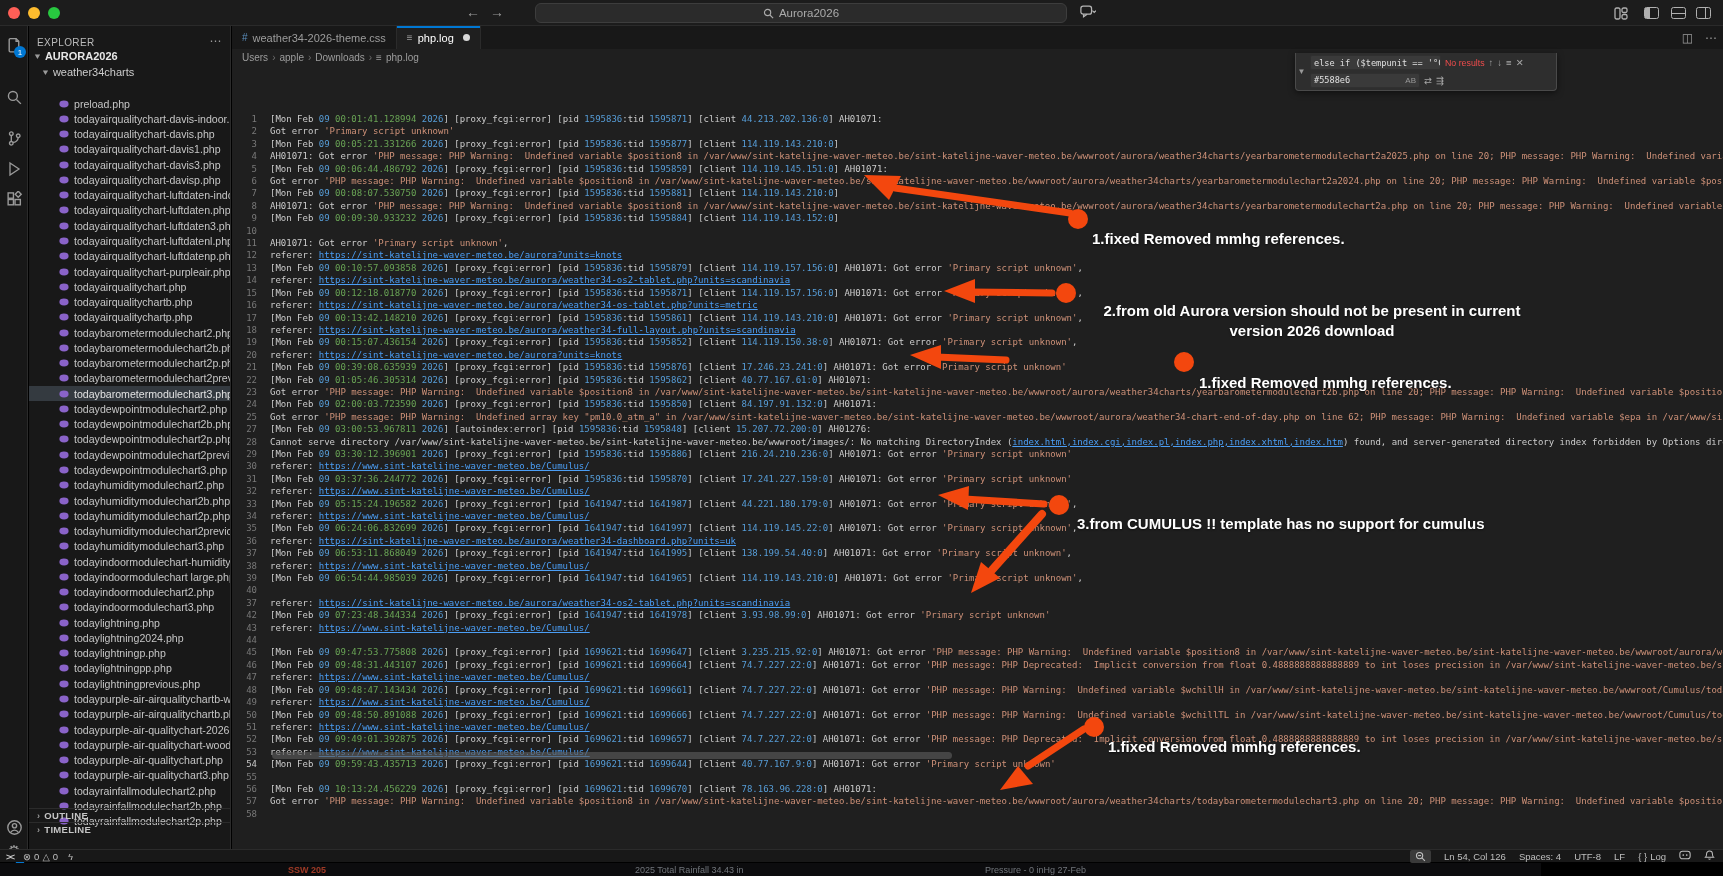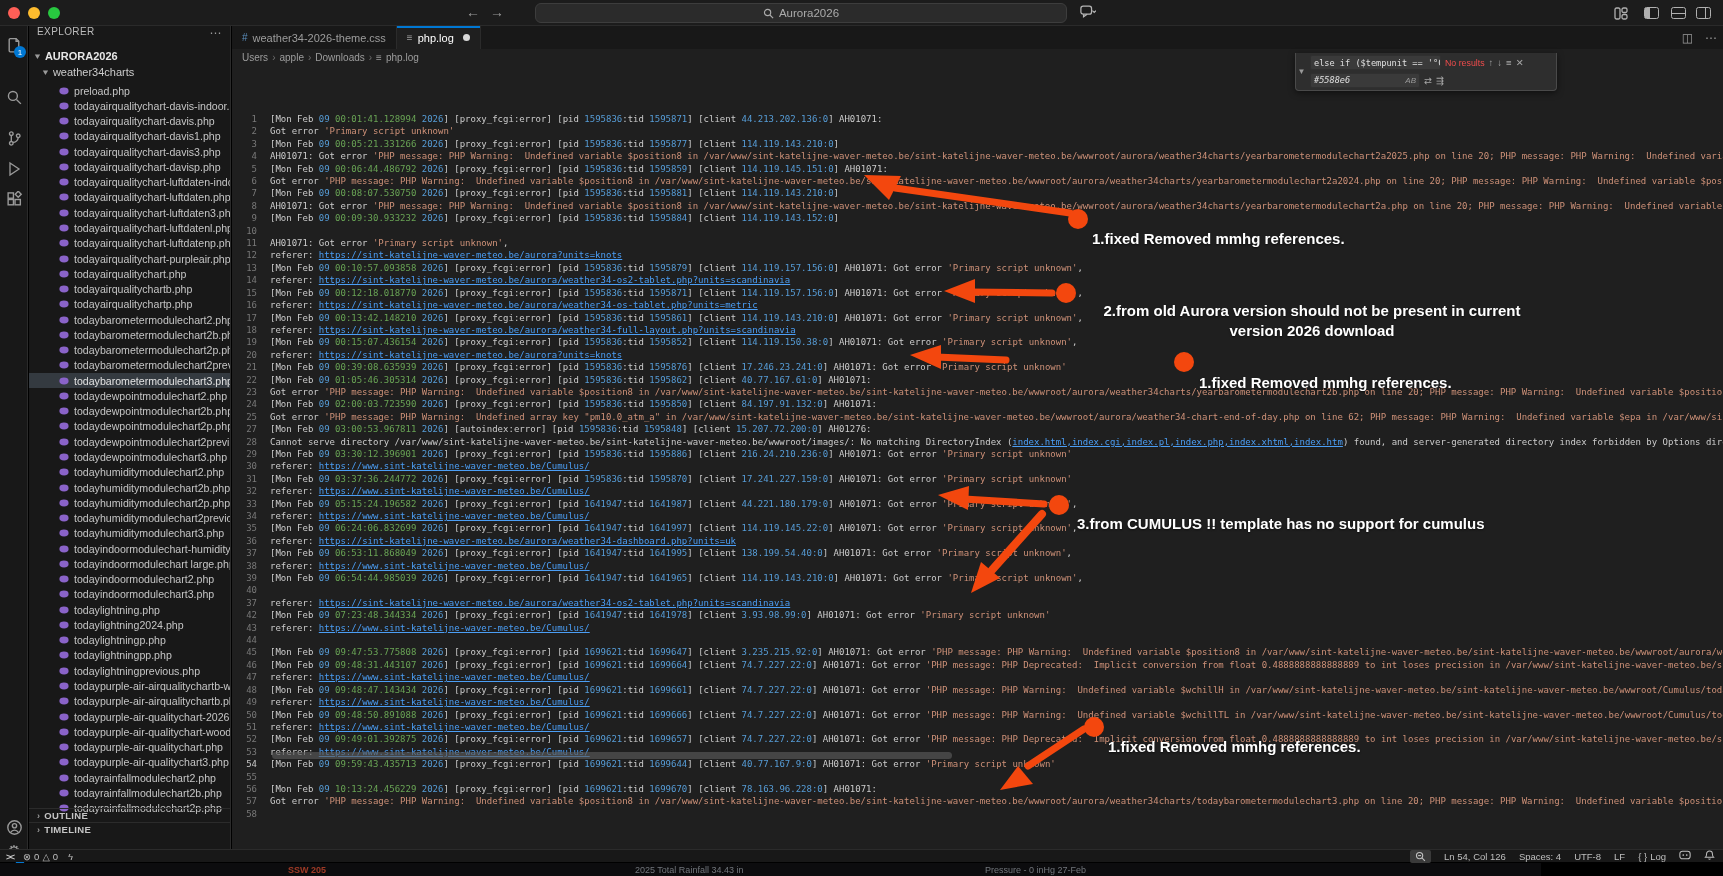--- a/index.html
+++ b/index.html
@@ -23,26 +23,26 @@
 
   
   .activitybar { position:absolute; left:0; top:26px; width:28px; height:823px; background:#181818; border-right:1px solid #2b2b2b; }
   .ab-item { position:absolute; left:0; width:28px; height:26px; display:flex; align-items:center; justify-content:center; color:#9a9a9a; }
   .ab-item svg { stroke:#9a9a9a; fill:none; stroke-width:1.3; }
   .badge { position:absolute; right:2px; bottom:0px; min-width:12px; height:12px; border-radius:7px;
     background:#0078d4; color:#fff; font-size:8px; display:flex; align-items:center; justify-content:center; }
 
   
   .sidebar { position:absolute; left:29px; top:26px; width:202px; height:823px; background:#181818; border-right:1px solid #2b2b2b; overflow:hidden; }
-  .expl-head { height:22px; display:flex; align-items:flex-start; padding:0 8px; color:#bbbbbb; font-size:10px; letter-spacing:.4px; }
+  .expl-head { height:22px; display:flex; align-items:flex-end; padding:0 8px; color:#bbbbbb; font-size:10px; letter-spacing:.4px; }
   .expl-head .more { margin-left:auto; color:#9a9a9a; font-size:12px; }
   .tree-sec { height:16px; display:flex; align-items:center; gap:3px; padding-left:4px; color:#e7e7e7; font-size:11px; font-weight:bold; }
   .tree-fold { height:16px; display:flex; align-items:center; gap:3px; padding-left:12px; color:#cccccc; font-size:11px; }
   .chev { color:#9a9a9a; font-size:9px; transform:scaleY(.9); }
-  .filelist { position:relative; margin-top:3px; }
+  .filelist { position:relative; margin-top:16px; }
   .file { height:15.27px; display:flex; align-items:center; gap:5px; padding-left:30px; color:#c5c5c5; font-size:10.6px; white-space:nowrap; }
   .file.sel { background:#343a40; color:#e2e2e2; }
   .file svg { flex:0 0 auto; }
   .bottom-secs { position:absolute; left:0; right:0; bottom:13px; }
   .bsec { height:14px; border-top:1px solid #2b2b2b; display:flex; align-items:center; gap:4px; padding-left:8px;
     color:#c5c5c5; font-size:9.5px; font-weight:bold; letter-spacing:.3px; }
   .bsec .chev { transform:none; }
 
   
   .editor { position:absolute; left:232px; top:26px; width:1491px; height:823px; background:#1f1f1f; }
@@ -69,21 +69,21 @@
   .hscroll { position:absolute; left:40px; top:726px; width:680px; height:7px; background:#5a5a5a; border-radius:4px; opacity:.65; }
 
   
   .findw { position:absolute; left:1063px; top:27px; width:262px; height:38px; background:#2e2e2e;
     border:1px solid #4a4a4a; border-top:none; border-radius:0 0 4px 4px; box-shadow:0 2px 6px rgba(0,0,0,.5); display:flex; z-index:30; }
   .findw .collapse { width:11px; display:flex; align-items:center; justify-content:center; color:#9a9a9a; font-size:8px; }
   .findw .rows { flex:1; padding:2px 3px; display:flex; flex-direction:column; gap:2px; }
   .frow { display:flex; align-items:center; gap:4px; height:16px; }
   .finput { background:#3a3a3a; border:1px solid #303030; border-radius:2px; height:15px; display:flex; align-items:center;
     padding:0 3px; font-size:8.6px; color:#e0e0e0; font-family:"DejaVu Sans Mono", monospace; white-space:nowrap; overflow:hidden; }
-  .finput.q { width:131px; } .finput.r { width:110px;font-style:italic; }
+  .finput.q { width:131px; } .finput.r { width:110px; }
   .inico { margin-left:auto; display:flex; gap:4px; color:#9a9a9a; font-size:8px; font-family:"Liberation Sans",sans-serif; flex:0 0 auto;}
   .nores { color:#f14c4c; font-size:8.8px; white-space:nowrap; }
   .fico { color:#a5a5a5; font-size:9.5px; }
 
   
   .statusbar { position:absolute; left:0; top:849px; width:1723px; height:13px; background:#181818; border-top:1px solid #2b2b2b;
     color:#bfbfbf; font-size:9.5px; display:flex; align-items:center; }
   .sb-l { display:flex; align-items:center; gap:10px; padding-left:6px; }
   .sb-r { margin-left:auto; display:flex; align-items:center; gap:13px; padding-right:8px; }
   .sb-item { display:flex; align-items:center; gap:3px; }

